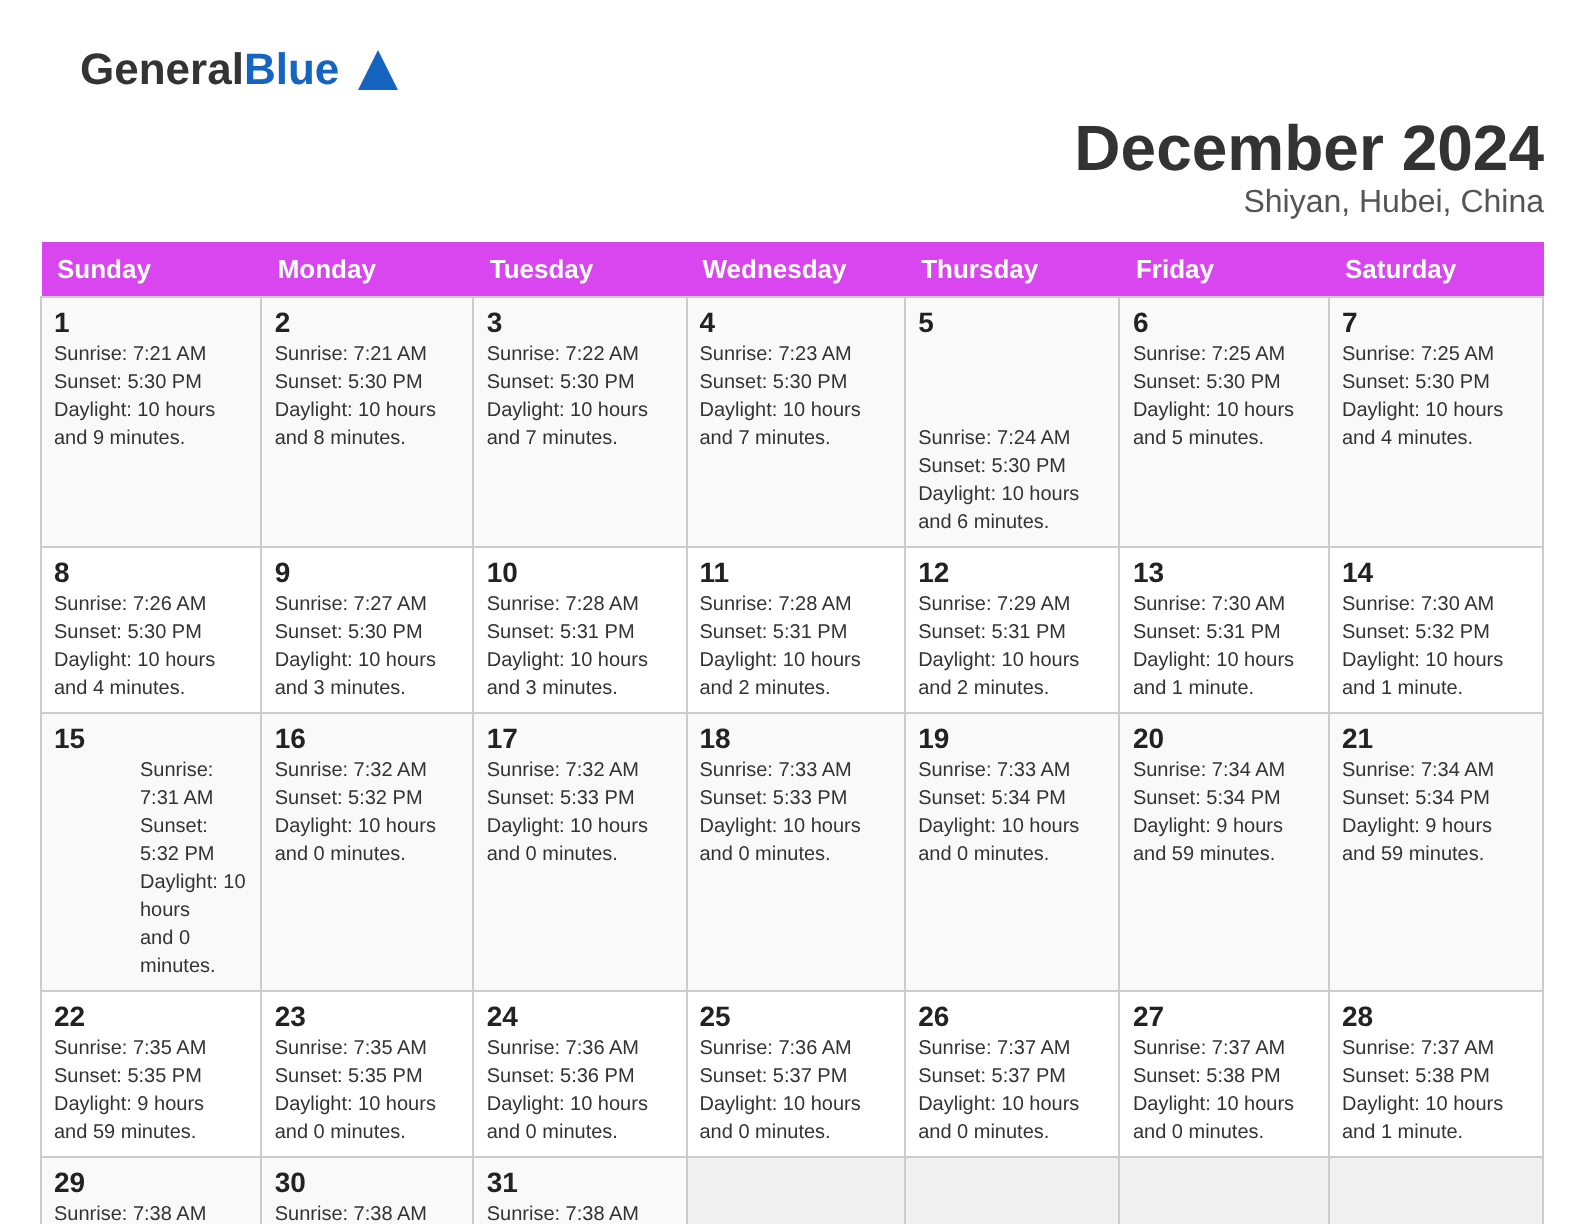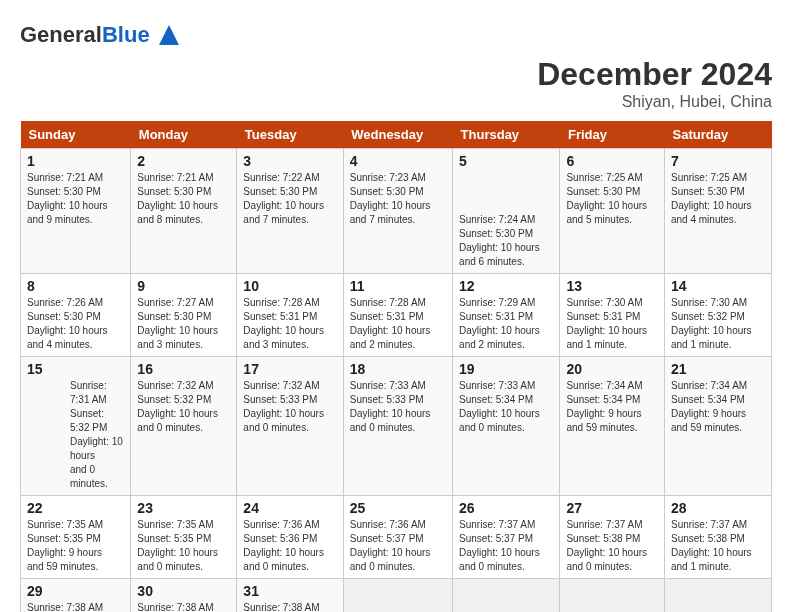--- a/index.html
+++ b/index.html
@@ -12,20 +12,21 @@
     }
     .header-area {
       display: flex;
       justify-content: space-between;
       align-items: flex-start;
       margin-bottom: 10px;
     }
     .logo {
       display: flex;
       align-items: center;
+      margin-left: 20px;
     }
     .logo-text {
       font-size: 22px;
       font-weight: bold;
       line-height: 1.1;
     }
     .logo-general { color: #333; }
     .logo-blue { color: #1565c0; }
     .logo-icon {
       width: 30px;
@@ -44,21 +45,21 @@
     .location-title {
       font-size: 16px;
       color: #555;
     }
     .calendar-table {
       width: 100%;
       border-collapse: collapse;
       font-size: 11px;
     }
     .calendar-table thead tr th {
-      background-color: #c2410c;
+      background-color: #d946ef;
       color: #fff;
       text-align: left;
       padding: 6px 8px;
       font-size: 13px;
       font-weight: bold;
     }
     .calendar-table tbody tr td {
       border: 1px solid #ccc;
       vertical-align: top;
       padding: 4px 6px;

